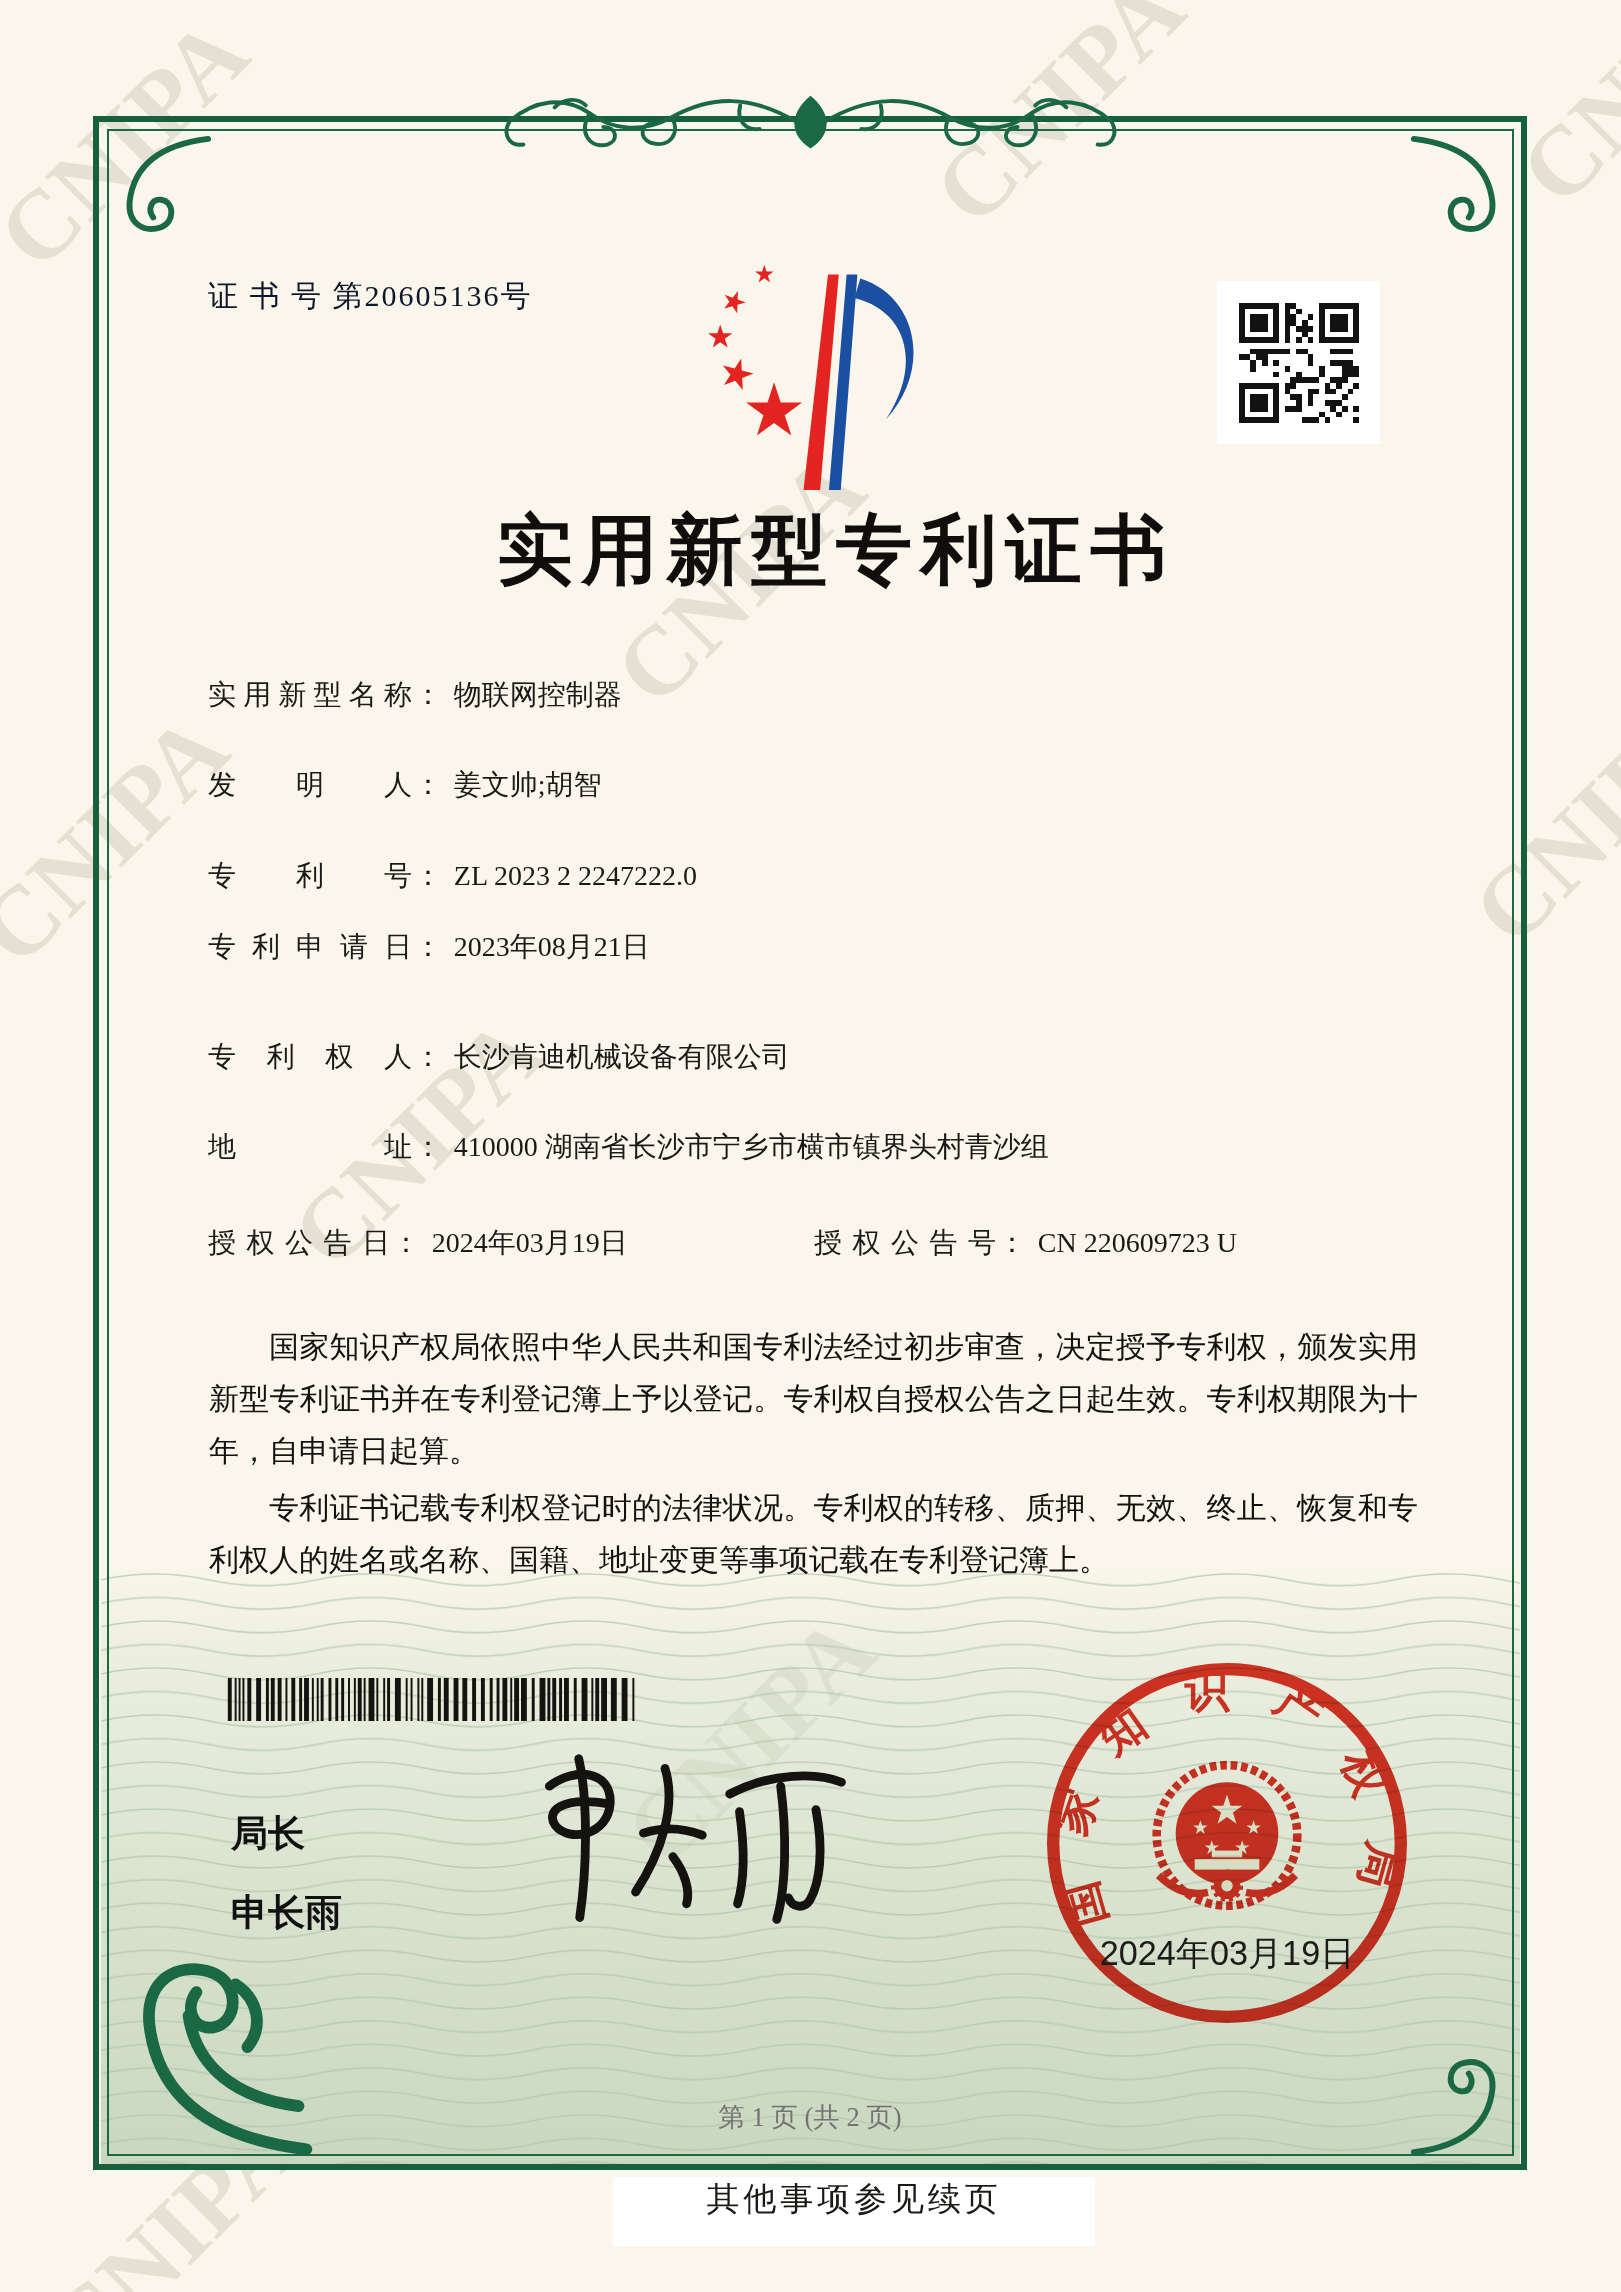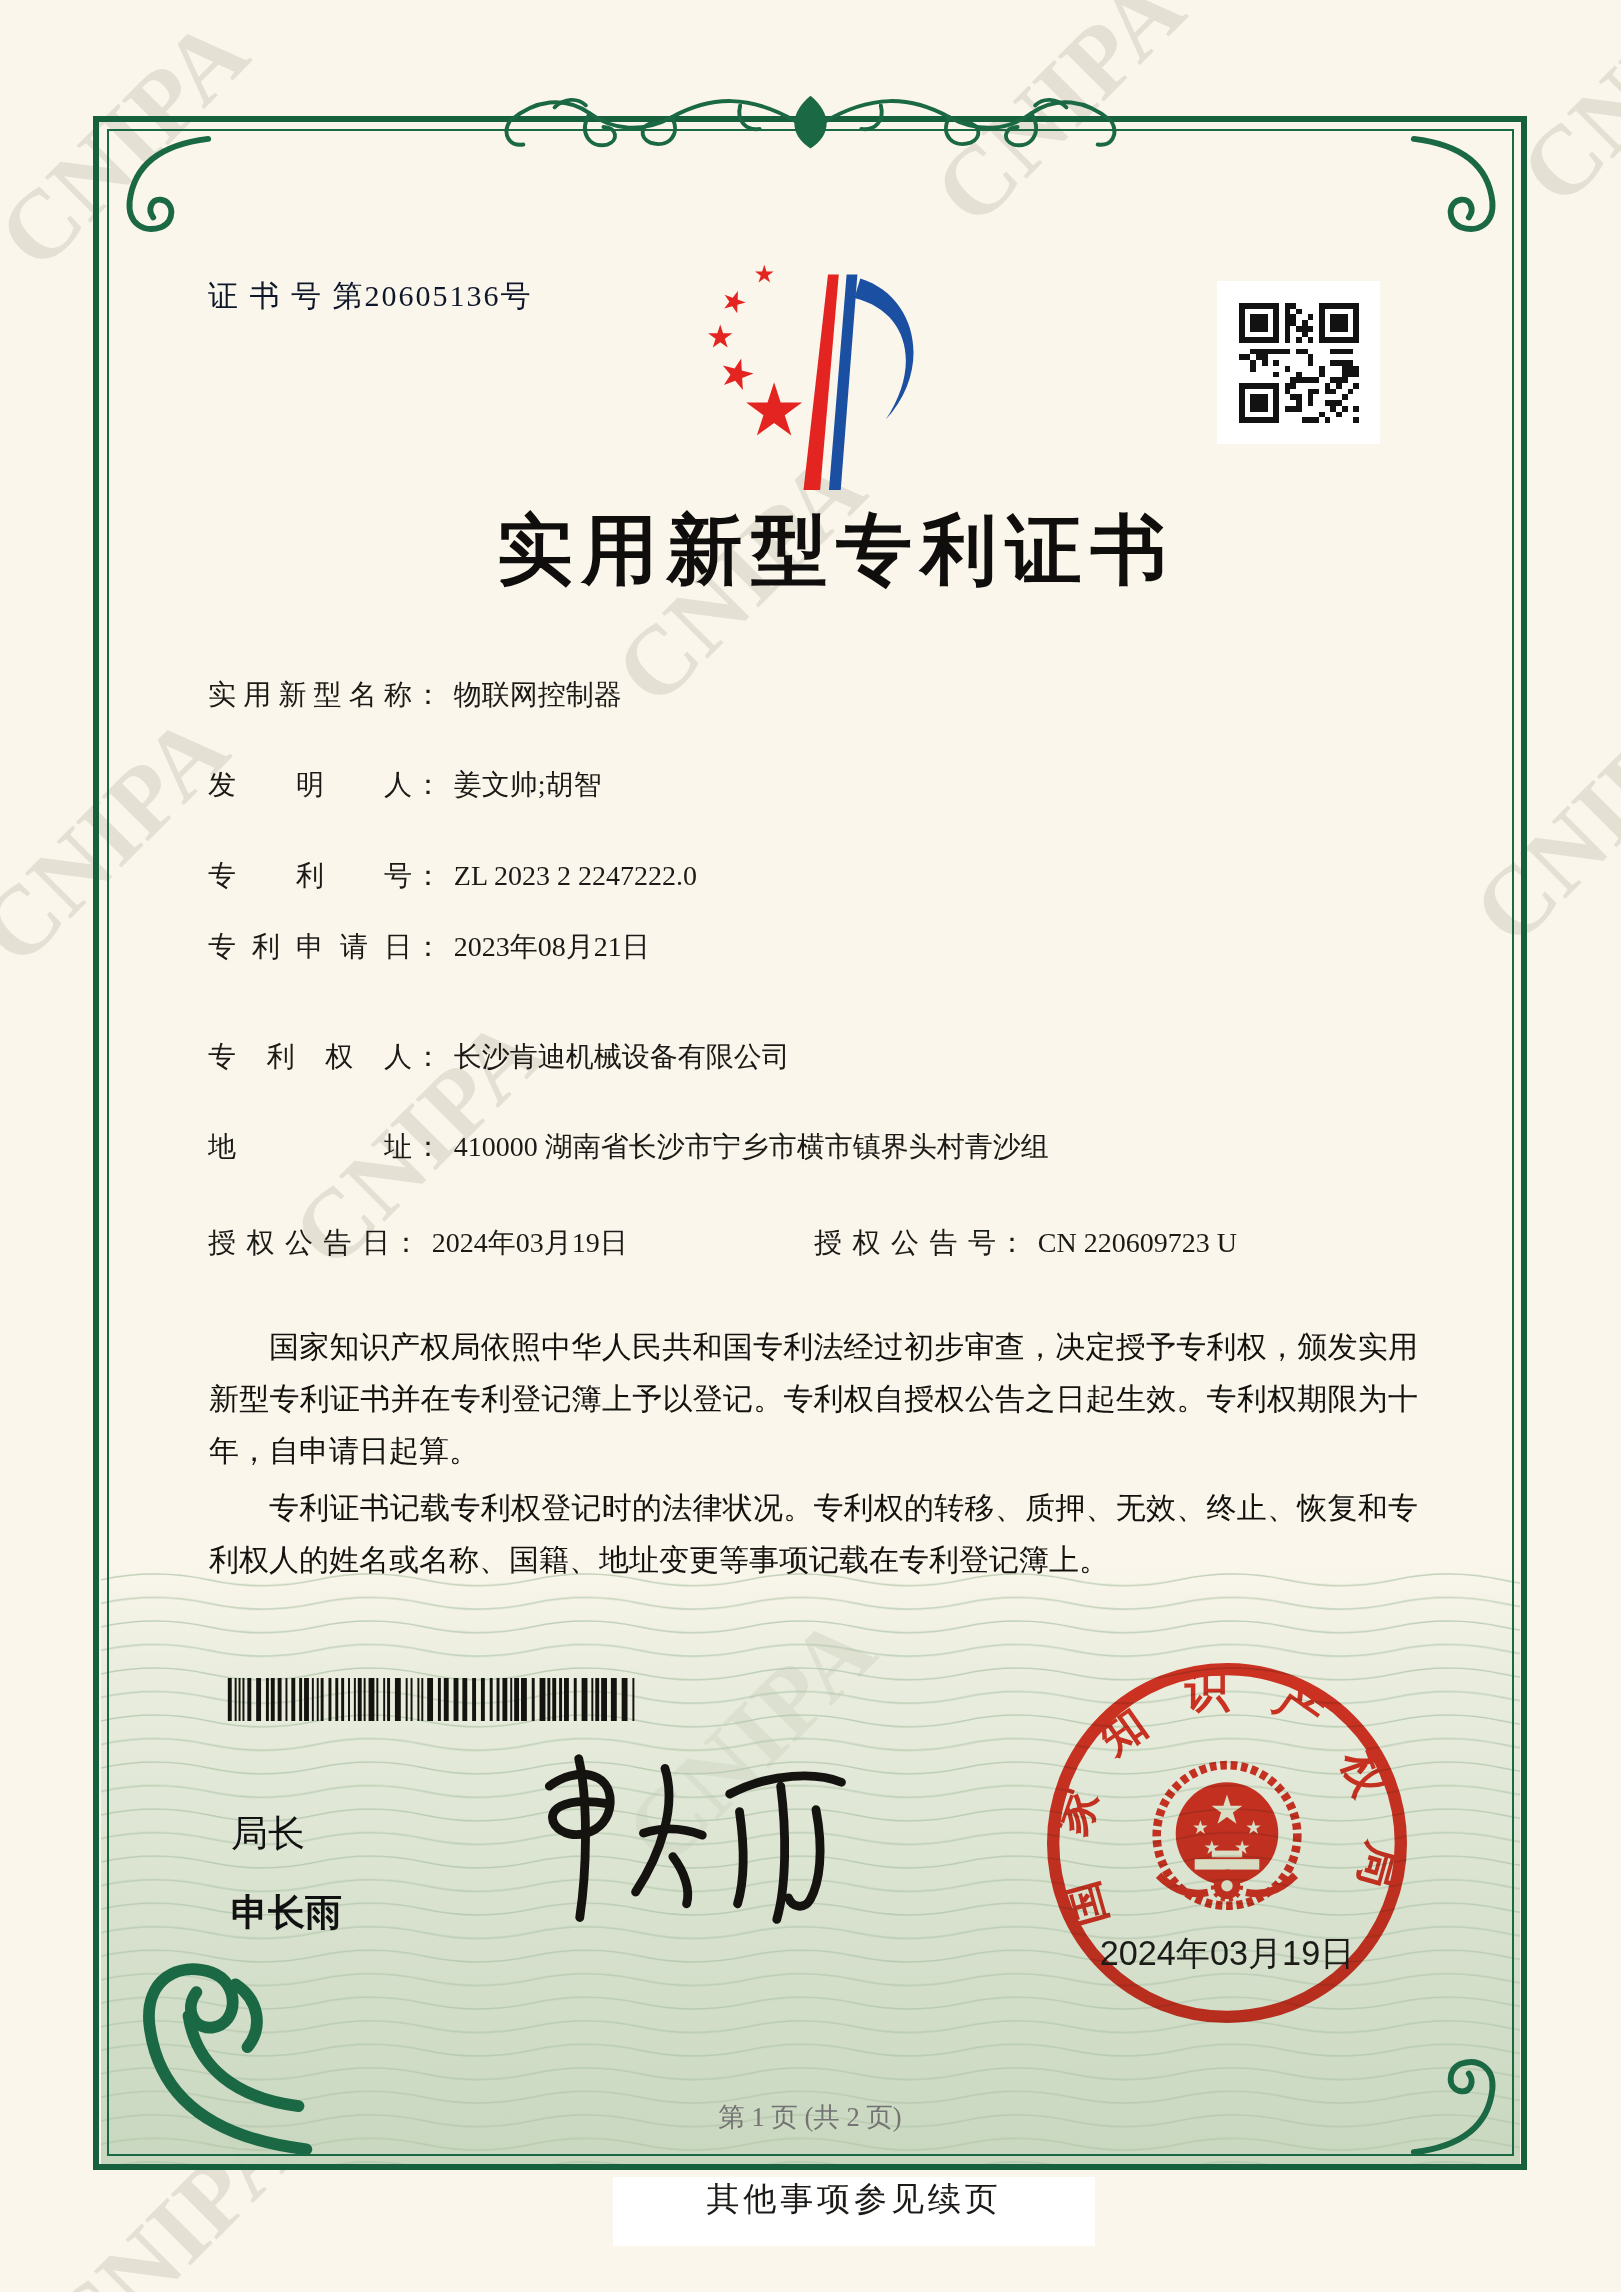--- a/index.html
+++ b/index.html
@@ -31,21 +31,21 @@
   .row{position:absolute;left:208px;font-size:28px;white-space:nowrap;color:#1c1a17;}
   .lab{display:inline-block;width:204px;text-align:justify;text-align-last:justify;vertical-align:bottom;}
   .lab5{display:inline-block;width:182px;text-align:justify;text-align-last:justify;vertical-align:bottom;}
   .colon{display:inline-block;margin:0 11.8px 0 2px;}
   .grant2{position:absolute;left:606px;top:0;white-space:nowrap;}
   
   .para{position:absolute;left:209px;width:1209px;font-size:30px;line-height:52px;
         text-align:justify;text-indent:2em;color:#14120f;}
   
   .barcode{position:absolute;left:227px;top:1678px;}
-  .sig-title{position:absolute;left:231px;top:1809px;font-size:37px;font-weight:normal;
+  .sig-title{position:absolute;left:231px;top:1809px;font-size:37px;font-weight:bold;
              font-family:"Liberation Sans","DejaVu Sans",sans-serif;color:#111;}
   .sig-name{position:absolute;left:231px;top:1888px;font-size:37px;font-weight:bold;
              font-family:"Liberation Sans","DejaVu Sans",sans-serif;color:#111;}
   .signature{position:absolute;left:518px;top:1743px;}
   .seal{position:absolute;left:1037px;top:1653px;width:380px;height:380px;mix-blend-mode:multiply;opacity:.95;}
   .page-ind{position:absolute;left:93px;top:2099px;width:1434px;text-align:center;
             font-size:26.5px;color:#737373;}
   .cont-box{position:absolute;left:613px;top:2177px;width:482px;height:69px;background:#ffffff;
             display:flex;align-items:flex-start;justify-content:center;}
   .cont-box span{font-size:33px;letter-spacing:3.9px;color:#1c1a17;}

